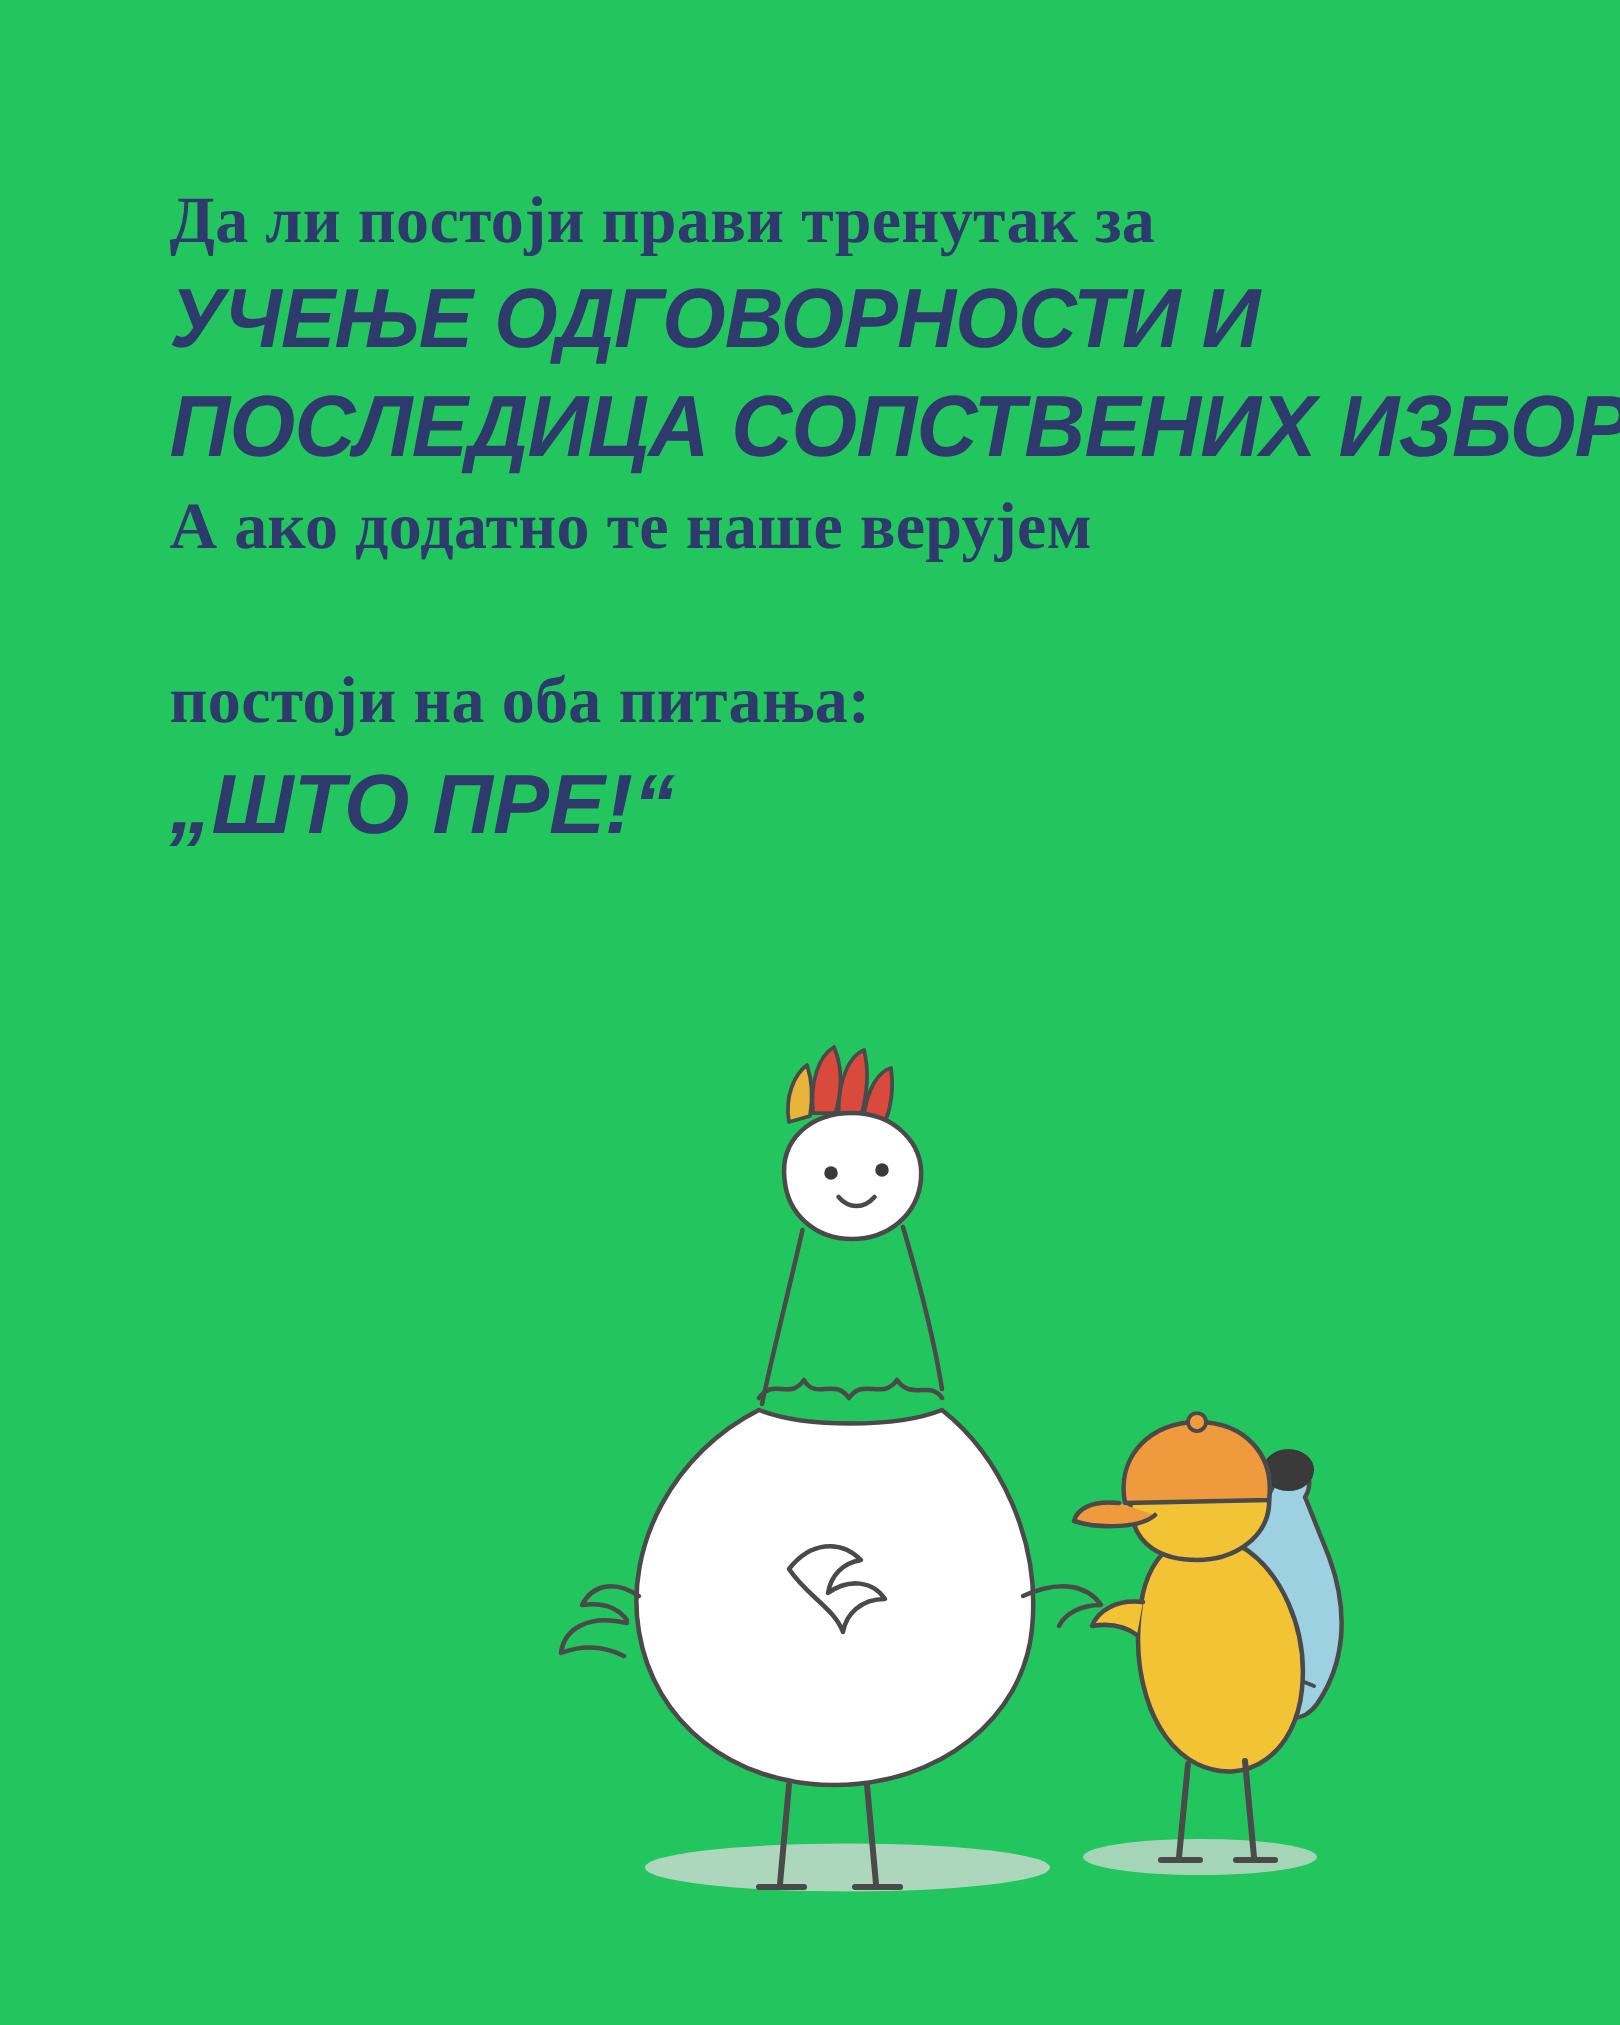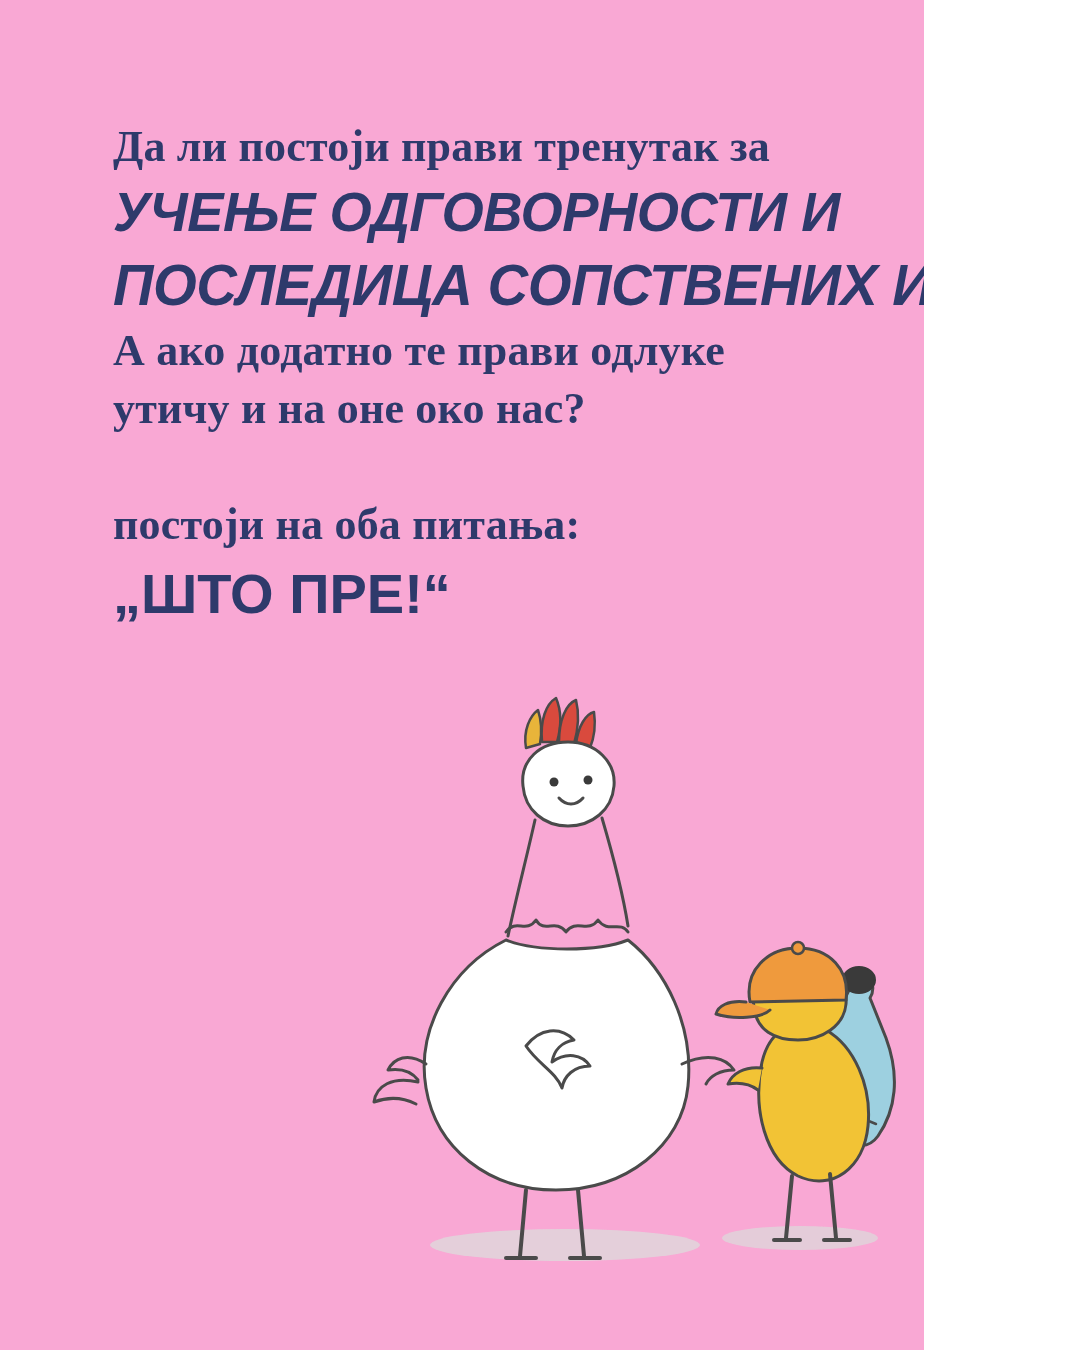--- a/index.html
+++ b/index.html
@@ -2,23 +2,23 @@
 <html lang="sr"><head>
 <meta charset="utf-8">
 <style>
   html, body {
     margin: 0;
     padding: 0;
     background: #ffffff;
   }
   .page {
     position: relative;
-    width: 924px;
+    width: 1080px;
     height: 1350px;
-    background: #f9a8d4;
+    background: #22c55e;
     overflow: hidden;
     font-family: "Liberation Serif", serif;
   }
 
   
   .text-block {
     position: absolute;
     left: 113px;
     top: 118px;
     width: 880px;
@@ -44,20 +44,21 @@
     transform: scaleX(0.97);
     transform-origin: left center;
   }
   .line-italic.big {
     font-size: 58px;
   }
   .spacer-lg { height: 58px; }
   .quote-line {
     color: #2e3a6b;
     font-family: "Liberation Sans", sans-serif;
+    font-style: italic;
     font-weight: 700;
     font-size: 56px;
     line-height: 1.3;
     white-space: nowrap;
     margin-top: 4px;
   }
 
   
   .illustration {
     position: absolute;
@@ -70,22 +71,21 @@
 </style>
 </head>
 <body>
 
 <div class="page">
 
   <div class="text-block">
     <div class="line-serif">Да ли постоји прави тренутак за</div>
     <div class="line-italic">УЧЕЊЕ ОДГОВОРНОСТИ И</div>
     <div class="line-italic big">ПОСЛЕДИЦА СОПСТВЕНИХ ИЗБОРА?</div>
-    <div class="line-serif">А ако додатно те прави одлуке</div>
-    <div class="line-serif">утичу и на оне око нас?</div>
+    <div class="line-serif">А ако додатно те наше верујем</div>
     <div class="spacer-lg"></div>
     <div class="line-serif">постоји на оба питања:</div>
     <div class="quote-line">„ШТО ПРЕ!“</div>
   </div>
 
   <div class="illustration">
     <svg width="640" height="600" viewBox="0 0 640 600" xmlns="http://www.w3.org/2000/svg">
       <g fill="none" stroke="#4a4a4a" stroke-width="3" stroke-linecap="round" stroke-linejoin="round">
 
         <ellipse cx="235" cy="555" rx="135" ry="16" fill="#dcdcdc" stroke="none" opacity="0.75"></ellipse>

